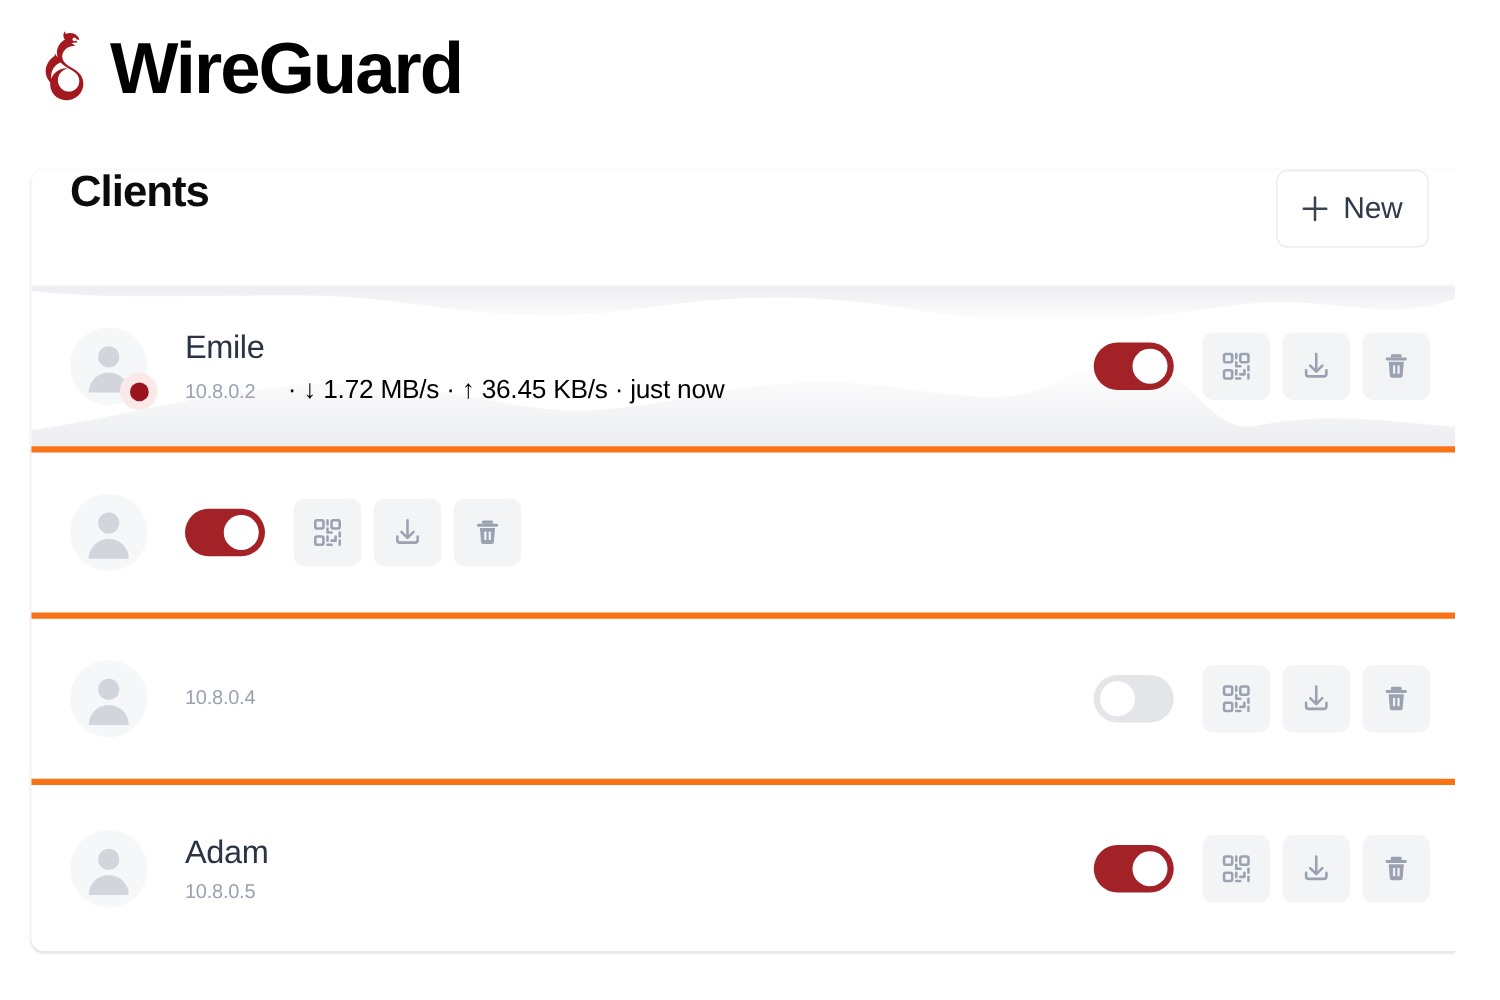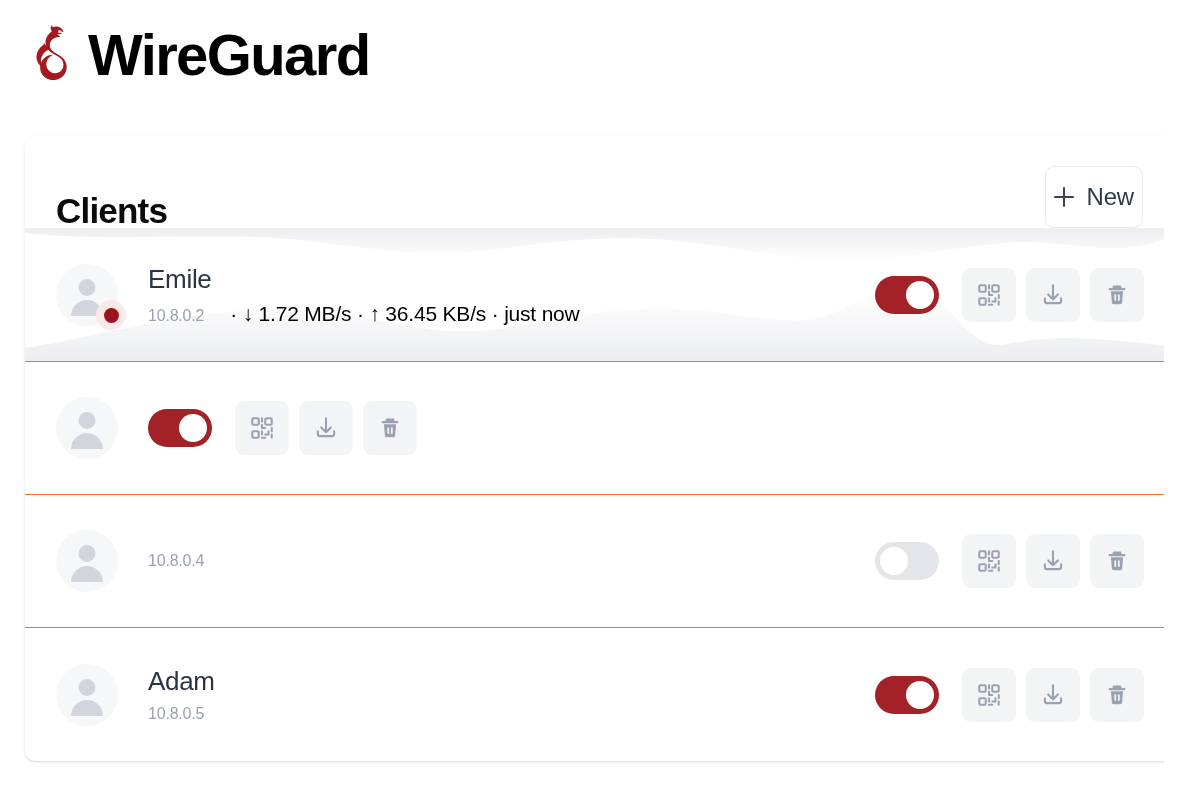--- a/index.html
+++ b/index.html
@@ -51,41 +51,41 @@
     width: 1150px;
     background: #ffffff;
     border-radius: 10px;
     box-shadow: 0 1px 3px rgba(0,0,0,0.10), 0 1px 2px rgba(0,0,0,0.06);
     overflow: hidden;
   }
 
   .card-header {
     height: 93px;
     display: flex;
-    align-items: flex-end;
+    align-items: flex-start;
     justify-content: space-between;
     padding: 0 32px 0 31px;
     border-bottom: 1px solid #f1f2f4;
   }
 
   .card-title {
     font-size: 35px;
     font-weight: 700;
     color: #0b0b0d;
     letter-spacing: -0.8px;
     line-height: 1;
   }
 
   .new-button {
     display: flex;
     align-items: center;
     justify-content: center;
     gap: 13px;
     height: 62px;
-    padding: 0 8px;
+    padding: 0 20px;
     border: 1px solid #e8eaed;
     border-radius: 9px;
     background: #ffffff;
     cursor: pointer;
   }
 
   .plus-icon {
     width: 20px;
     height: 20px;
     position: relative;
@@ -108,21 +108,21 @@
     line-height: 1;
   }
 
   
   .client-row {
     position: relative;
     height: 133px;
     display: flex;
     align-items: center;
     padding: 0 31px;
-    border-bottom: 1px solid #f97316;
+    border-bottom: 5px solid #f97316;
   }
   .client-row:last-child { border-bottom: none; }
 
   
   .waves {
     position: absolute;
     inset: 0;
     pointer-events: none;
     overflow: hidden;
     z-index: 0;

